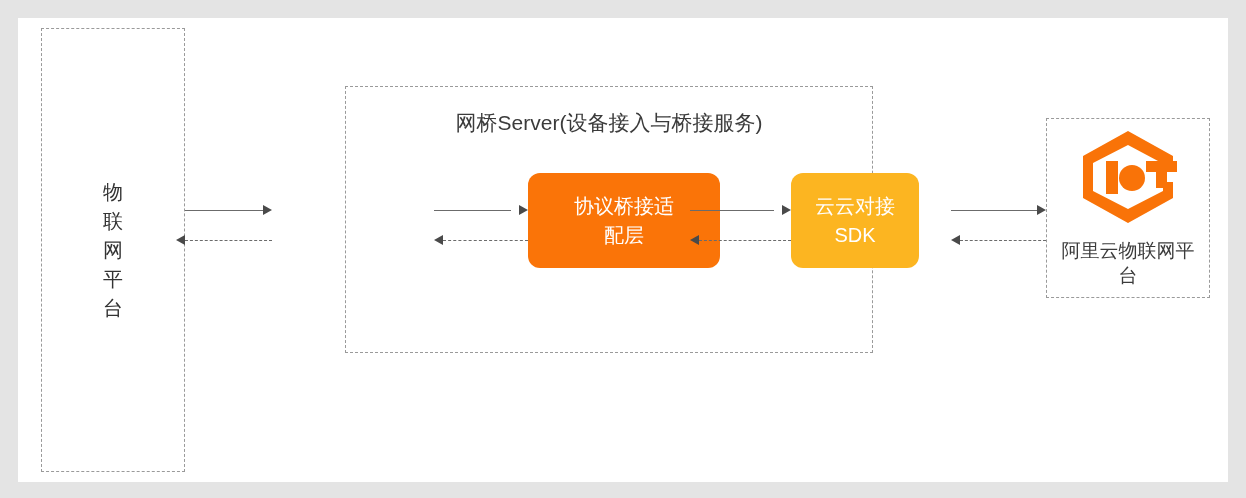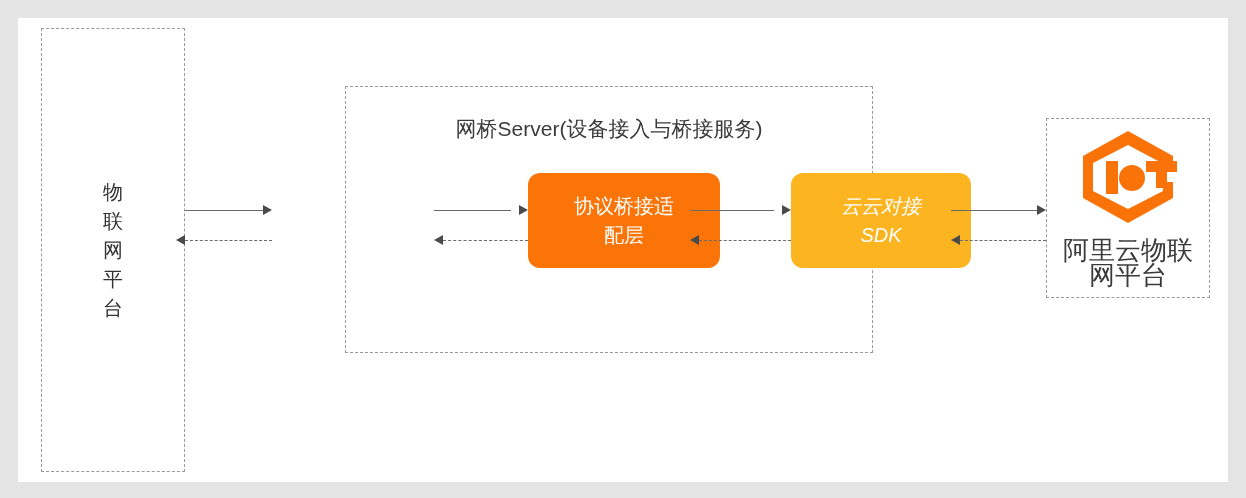--- a/index.html
+++ b/index.html
@@ -59,41 +59,41 @@
   #bridge-server {
     left: 327px;
     top: 68px;
     width: 528px;
     height: 267px;
   }
   #bridge-server-title {
     position: absolute;
     left: 0;
     right: 0;
-    top: 28px;
+    top: 22px;
     text-align: center;
     font-size: 21px;
     color: #3b3b3b;
     font-weight: 400;
   }
 
   
   #aliyun-platform {
     left: 1028px;
     top: 100px;
     width: 164px;
     height: 180px;
     display: flex;
     flex-direction: column;
     align-items: center;
     justify-content: center;
   }
   #aliyun-label {
     text-align: center;
-    font-size: 26px;
+    font-size: 19px;
     line-height: 25px;
     color: #3b3b3b;
     margin-top: 12px;
     padding: 0 6px;
   }
   #iot-logo {
     width: 104px;
     height: 98px;
     display: block;
   }
@@ -110,21 +110,21 @@
     text-align: center;
     color: #ffffff;
     font-size: 20px;
     line-height: 29px;
     padding: 0 8px;
     box-sizing: border-box;
     white-space: pre-line;
   }
   #box-device-access { left: 254px; width: 162px; background: #f97308; }
   #box-protocol-adapter { left: 510px; width: 192px; background: #fa7408; }
-  #box-cloud-sdk { left: 773px; width: 180px; background: #fcb521; font-style: italic; }
+  #box-cloud-sdk { left: 773px; width: 128px; background: #fcb521; }
 
   
   .conn {
     position: absolute;
     height: 0;
     border-top: 1.6px solid #6b6b6b;
   }
   .conn.dashed {
     border-top: 1.6px dashed #6b6b6b;
   }

